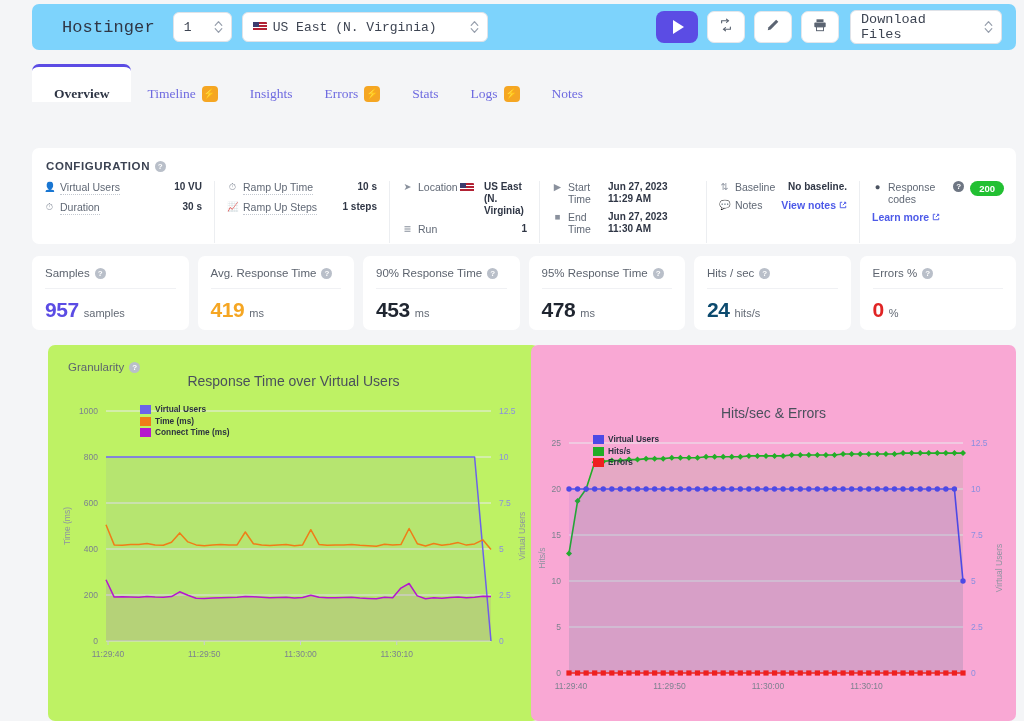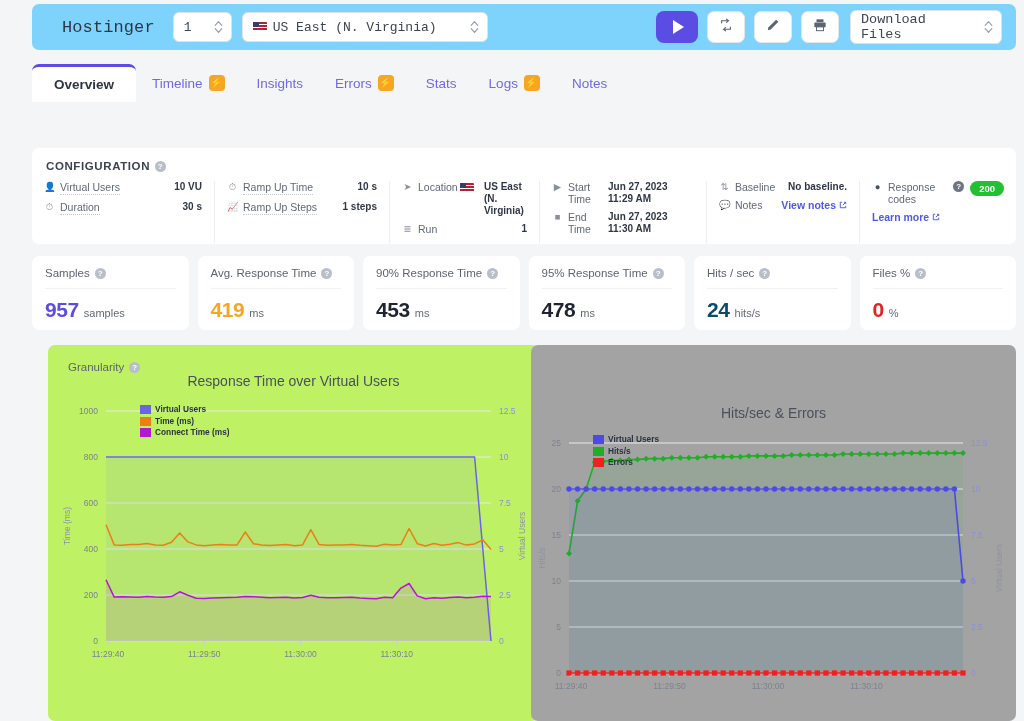--- a/index.html
+++ b/index.html
@@ -44,22 +44,22 @@
     width: 42px; height: 32px; border-radius: 8px; background: #5b4ce4;
     display: flex; align-items: center; justify-content: center; border: none;
   }
   .play-tri { width:0;height:0;border-left:11px solid #fff;border-top:7px solid transparent;border-bottom:7px solid transparent;margin-left:3px;}
   .dl-box { width: 152px; height: 34px; margin-left: 2px; }
   .dl-box .val { font-size: 13.5px; }
 
   
   .tabbar { position: absolute; left: 32px; top: 62px; width: 984px; height: 40px; display: flex; align-items: flex-end; }
   .tab {
-    height: 38px; display: flex; align-items: center; gap: 6px;
-    padding: 0 16px; font-size: 13.5px; color: #6e6ae0; position: relative;
+    height: 38px; display: flex; align-items: flex-end; gap: 6px;
+    padding: 0 16px; font-size: 13.5px; color: #6e6ae0; position: relative; font-family: Liberation Serif, serif;
   }
   .tab.active {
     background: #fff; color: #2d3444; font-weight: bold;
     border-radius: 7px 7px 0 0; border-top: 3px solid #5b4ce4; padding: 0 22px;
   }
   .bolt {
     width: 16px; height: 16px; border-radius: 4px; background: #f5a623;
     display: inline-flex; align-items: center; justify-content: center;
     color: #fff; font-size: 10px; line-height: 1;
   }
@@ -111,21 +111,21 @@
   
   .stats { position: absolute; left: 32px; top: 256px; width: 984px; height: 74px; display: flex; gap: 9px; }
   .stat { flex: 1; background: #fff; border-radius: 7px; padding: 11px 13px 0 13px; }
   .stat-head { font-size: 11.5px; color: #5d646f; display:flex; align-items:center; gap:5px; padding-bottom: 9px; border-bottom: 1px solid #f0f1f4;}
   .stat-body { padding-top: 9px; display: flex; align-items: baseline; gap: 5px; }
   .stat-num { font-size: 21px; font-weight: bold; letter-spacing: -.4px; }
   .stat-unit { font-size: 11px; color: #636a75; }
 
   
   .panel-l { position: absolute; left: 48px; top: 345px; width: 491px; height: 376px; background: #bef264; border-radius: 7px; }
-  .panel-r { position: absolute; left: 531px; top: 345px; width: 485px; height: 376px; background: #a3a3a3; border-radius: 7px; }
+  .panel-r { position: absolute; left: 531px; top: 345px; width: 485px; height: 376px; background: #f9a8d4; border-radius: 7px; }
   .gran-row { display: flex; align-items: center; gap: 10px; padding: 16px 0 0 20px; }
   .gran-lbl { font-size: 11.5px; color: #5d646f; display: flex; align-items: center; gap: 5px; }
   .seg { display: flex; border: 1px solid #dfe2e8; border-radius: 6px; overflow: hidden; height: 27px; }
   .seg div { padding: 0 11px; font-size: 11.5px; color: #535a66; display: flex; align-items: center; border-right: 1px solid #e6e9ee; }
   .seg div:last-child { border-right: none; }
   .seg div.on { background: #d8d8d8; color: #1f2530; font-weight: bold; }
   .chart-title { text-align: center; font-size: 14px; color: #4a505c; margin-top: 0; }
   .panel-r .chart-title { margin-top: 20px; }
   .chart-wrap { position: relative; }
   .legend { position: absolute; font-size: 8.3px; font-weight: bold; color: #2c3240; line-height: 11.5px; }
@@ -408,21 +408,21 @@
           <span>Hits / sec</span>
           <span class="qmark">?</span>
         </div>
       <div class="stat-body">
           <span class="stat-num" style="color:#0c4a6e">24</span>
           <span class="stat-unit">hits/s</span>
         </div>
     </div>
     <div class="stat">
       <div class="stat-head">
-          <span>Files %</span>
+          <span>Errors %</span>
           <span class="qmark">?</span>
         </div>
       <div class="stat-body">
           <span class="stat-num" style="color:#e02424">0</span>
           <span class="stat-unit">%</span>
         </div>
     </div>
   </div>
 
   <div class="panel-l">

